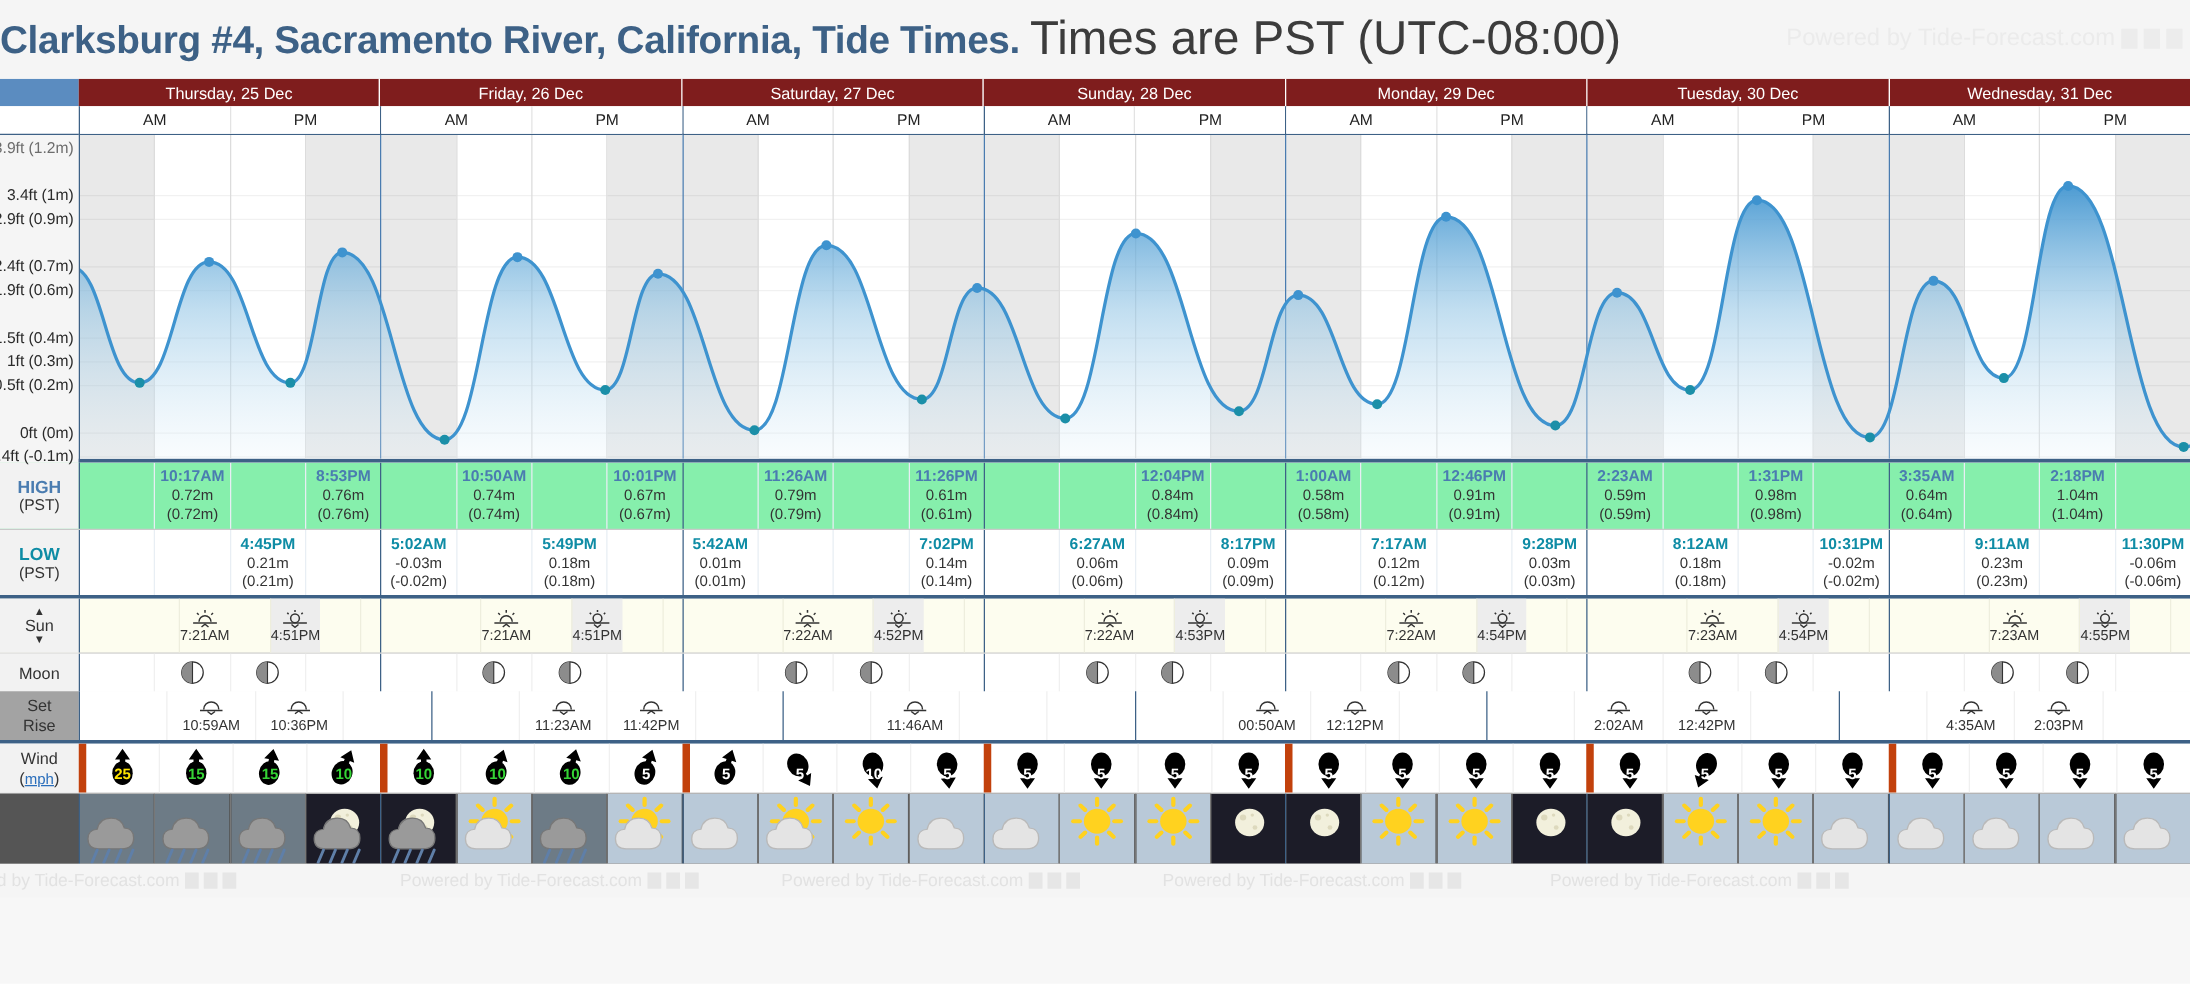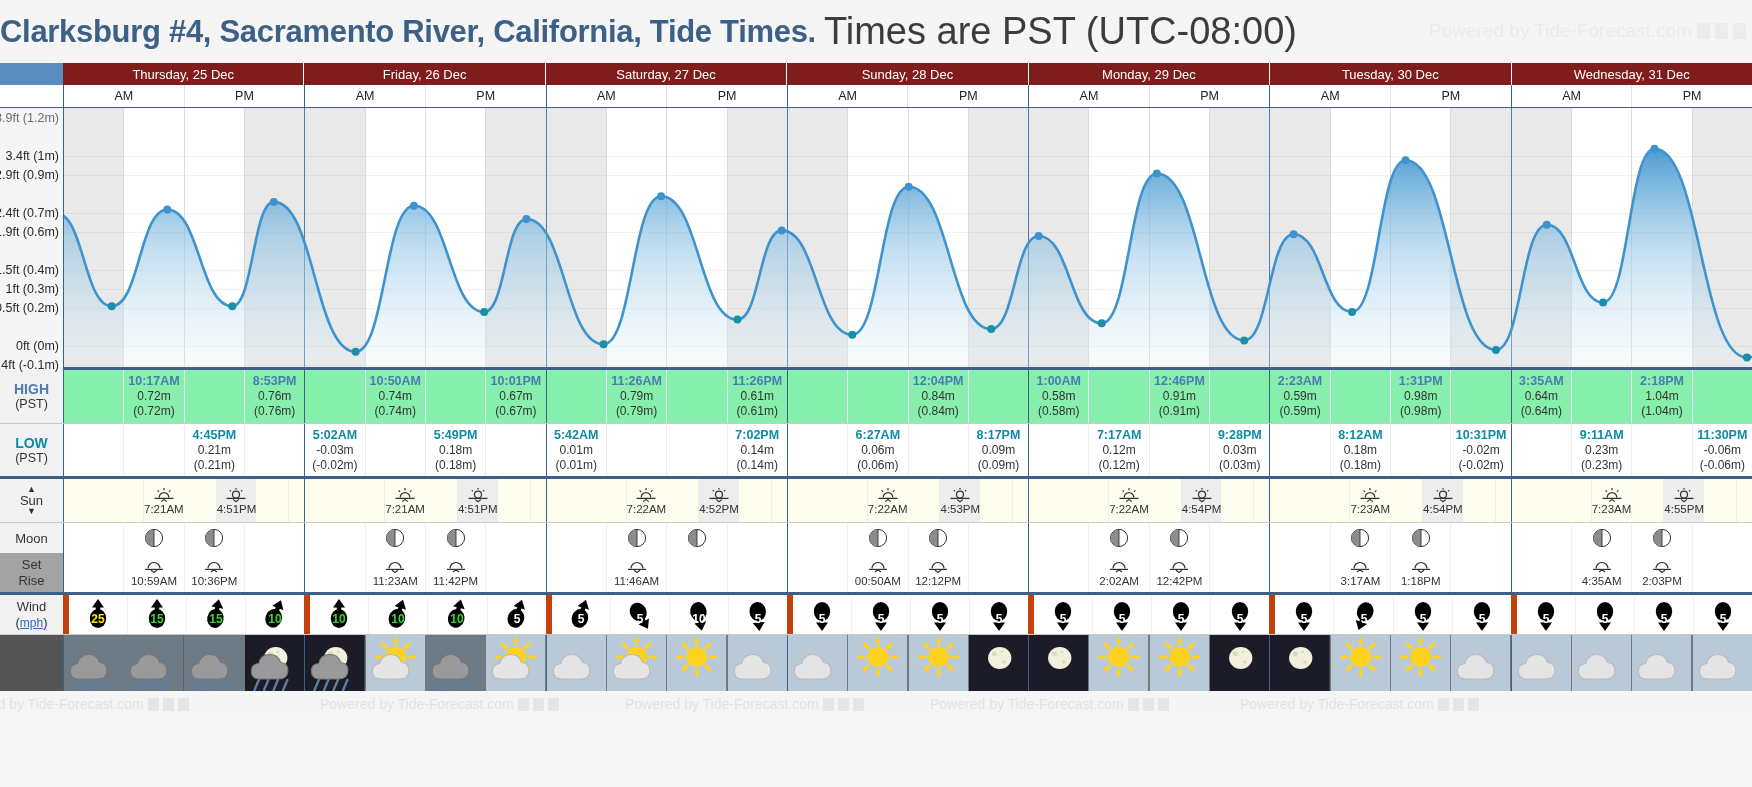--- a/index.html
+++ b/index.html
@@ -1054,40 +1054,20 @@
           <div class="msr-cell"></div>
         </div>
         <div class="moon-day">
           <div class="msr-cell"></div>
           <div class="msr-cell">
             <span><svg width="20" height="14" viewBox="0 0 20 14">
                 <path d="M4 9.5a6 6 0 0 1 12 0" fill="none" stroke="#333" stroke-width="1.2"></path>
                 <line x1="1" y1="10.4" x2="19" y2="10.4" stroke="#333" stroke-width="1.2"></line>
                 <path d="M7 13l3-2.2 3 2.2" fill="none" stroke="#333" stroke-width="1.2"></path>
               </svg></span>
-            <span>3:17AM</span>
-          </div>
-          <div class="msr-cell">
-            <span><svg width="20" height="14" viewBox="0 0 20 14">
-                <path d="M4 9.5a6 6 0 0 1 12 0" fill="none" stroke="#333" stroke-width="1.2"></path>
-                <line x1="1" y1="10.4" x2="19" y2="10.4" stroke="#333" stroke-width="1.2"></line>
-                <path d="M7 11.2l3 2.2 3-2.2" fill="none" stroke="#333" stroke-width="1.2"></path>
-              </svg></span>
-            <span>1:18PM</span>
-          </div>
-          <div class="msr-cell"></div>
-        </div>
-        <div class="moon-day">
-          <div class="msr-cell"></div>
-          <div class="msr-cell">
-            <span><svg width="20" height="14" viewBox="0 0 20 14">
-                <path d="M4 9.5a6 6 0 0 1 12 0" fill="none" stroke="#333" stroke-width="1.2"></path>
-                <line x1="1" y1="10.4" x2="19" y2="10.4" stroke="#333" stroke-width="1.2"></line>
-                <path d="M7 13l3-2.2 3 2.2" fill="none" stroke="#333" stroke-width="1.2"></path>
-              </svg></span>
             <span>4:35AM</span>
           </div>
           <div class="msr-cell">
             <span><svg width="20" height="14" viewBox="0 0 20 14">
                 <path d="M4 9.5a6 6 0 0 1 12 0" fill="none" stroke="#333" stroke-width="1.2"></path>
                 <line x1="1" y1="10.4" x2="19" y2="10.4" stroke="#333" stroke-width="1.2"></line>
                 <path d="M7 11.2l3 2.2 3-2.2" fill="none" stroke="#333" stroke-width="1.2"></path>
               </svg></span>
             <span>2:03PM</span>
           </div>

